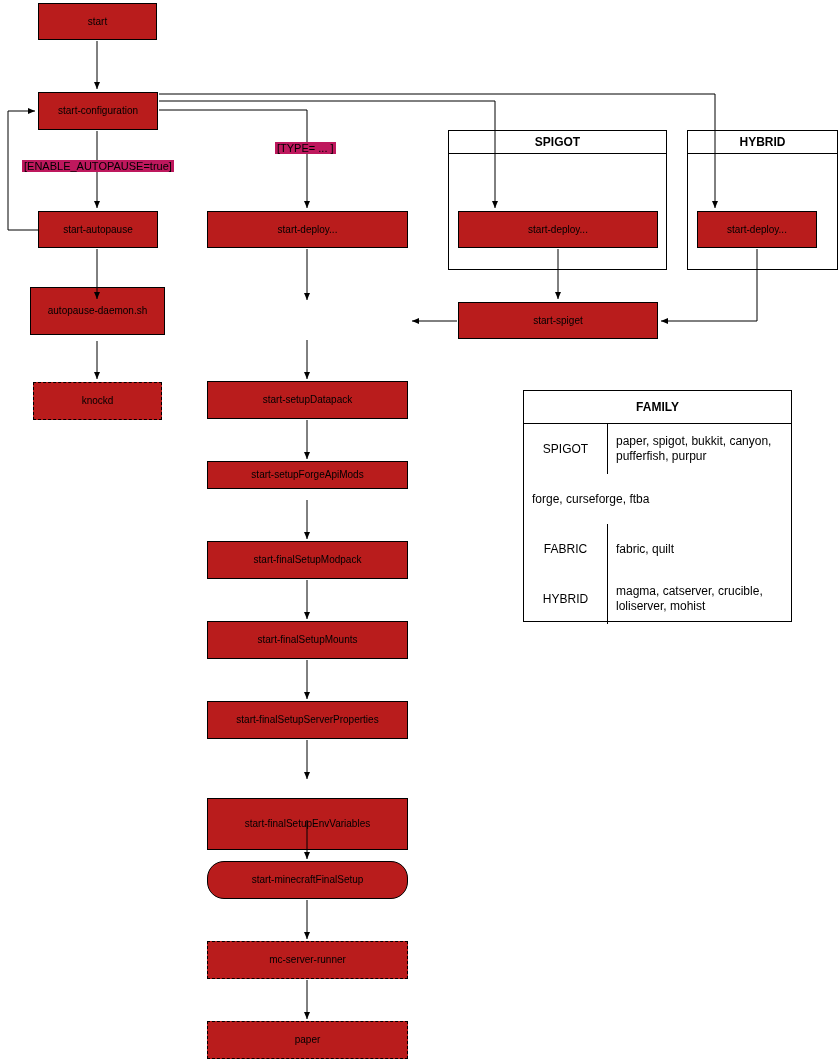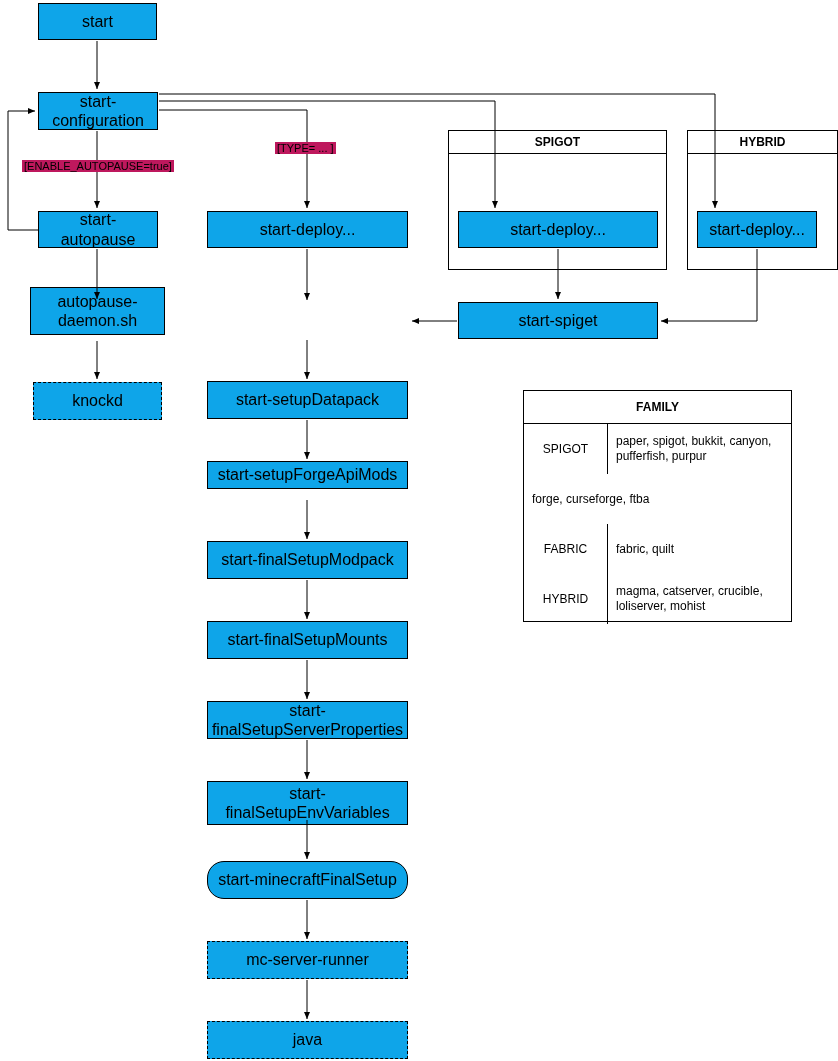--- a/index.html
+++ b/index.html
@@ -1,23 +1,23 @@
 <!DOCTYPE html>
 <html><head>
 <meta charset="utf-8">
 <style>
   html,body{margin:0;padding:0;background:#ffffff;}
   .canvas{
     position:relative;width:838px;height:1061px;background:#ffffff;
     font-family:"Liberation Sans", sans-serif;color:#000;overflow:hidden;
   }
   .node{
-    position:absolute;box-sizing:border-box;background:#0ea5e9;
+    position:absolute;box-sizing:border-box;background:#b91c1c;
     border:1px solid #000;display:flex;align-items:center;justify-content:center;
-    font-size:16px;text-align:center;z-index:2;padding:0 4px;line-height:1.2;
+    font-size:10px;text-align:center;z-index:2;padding:0 4px;line-height:1.2;
   }
   .dashed{border-style:dashed;}
   .group{
     position:absolute;box-sizing:border-box;background:#ffffff;
     border:1px solid #000;z-index:1;
   }
   .group-header{
     height:22px;border-bottom:1px solid #000;display:flex;align-items:center;
     justify-content:center;font-size:12px;font-weight:bold;
   }
@@ -61,24 +61,24 @@
   <div class="node" style="left:38px;top:211px;width:120px;height:37px;">start-autopause</div>
   <div class="node" style="left:30px;top:287px;width:135px;height:48px;">autopause-daemon.sh</div>
   <div class="node dashed" style="left:33px;top:382px;width:129px;height:38px;">knockd</div>
 
   <div class="node" style="left:207px;top:211px;width:201px;height:37px;">start-deploy...</div>
   <div class="node" style="left:207px;top:381px;width:201px;height:38px;">start-setupDatapack</div>
   <div class="node" style="left:207px;top:461px;width:201px;height:28px;">start-setupForgeApiMods</div>
   <div class="node" style="left:207px;top:541px;width:201px;height:38px;">start-finalSetupModpack</div>
   <div class="node" style="left:207px;top:621px;width:201px;height:38px;">start-finalSetupMounts</div>
   <div class="node" style="left:207px;top:701px;width:201px;height:38px;">start-finalSetupServerProperties</div>
-  <div class="node" style="left:207px;top:781px;width:201px;height:44px;">start-finalSetupEnvVariables</div>
+  <div class="node" style="left:207px;top:798px;width:201px;height:52px;">start-finalSetupEnvVariables</div>
   <div class="node" style="left:207px;top:861px;width:201px;height:38px;border-radius:17px;">start-minecraftFinalSetup</div>
   <div class="node dashed" style="left:207px;top:941px;width:201px;height:38px;">mc-server-runner</div>
-  <div class="node dashed" style="left:207px;top:1021px;width:201px;height:38px;">java</div>
+  <div class="node dashed" style="left:207px;top:1021px;width:201px;height:38px;">paper</div>
 
   <div class="node" style="left:458px;top:211px;width:200px;height:37px;">start-deploy...</div>
   <div class="node" style="left:697px;top:211px;width:120px;height:37px;">start-deploy...</div>
   <div class="node" style="left:458px;top:302px;width:200px;height:37px;">start-spiget</div>
 
   <div class="edge-label" style="left:22px;top:160px;">[ENABLE_AUTOPAUSE=true]</div>
   <div class="edge-label" style="left:275px;top:142px;">[TYPE= ... ]</div>
 
   <div class="family" style="left:523px;top:390px;width:269px;height:232px;">
     <div class="family-header">FAMILY</div>

